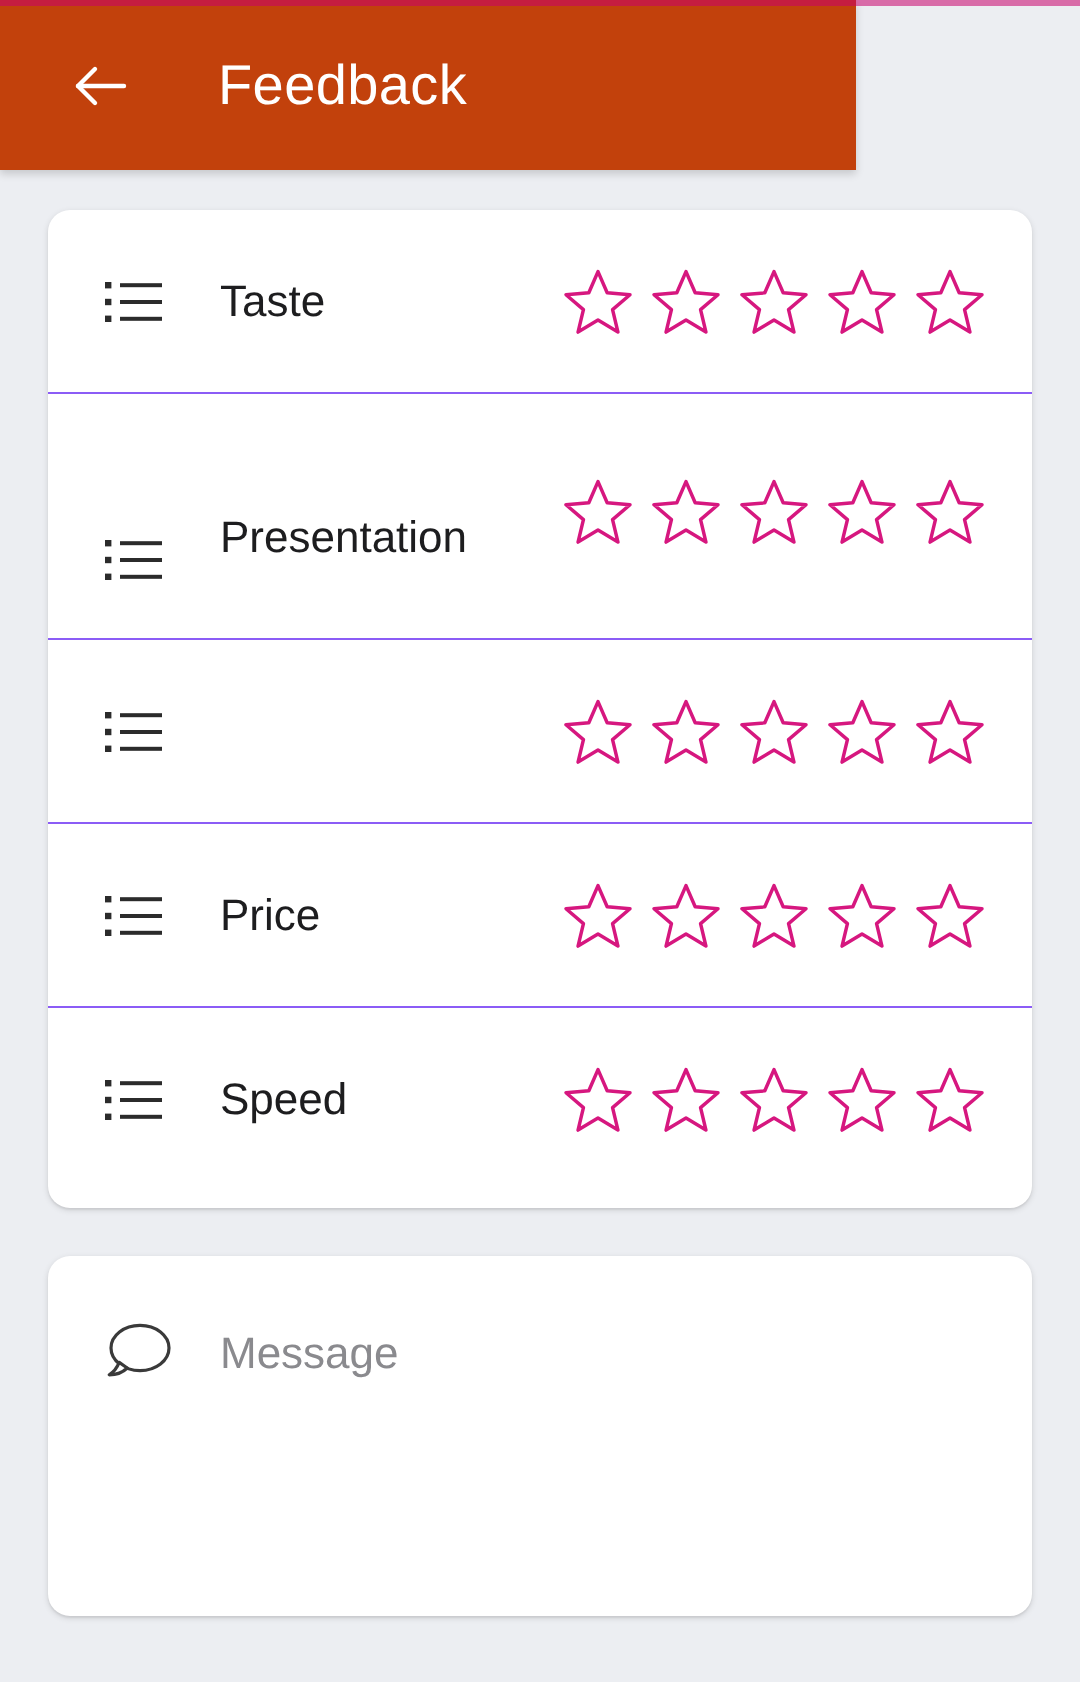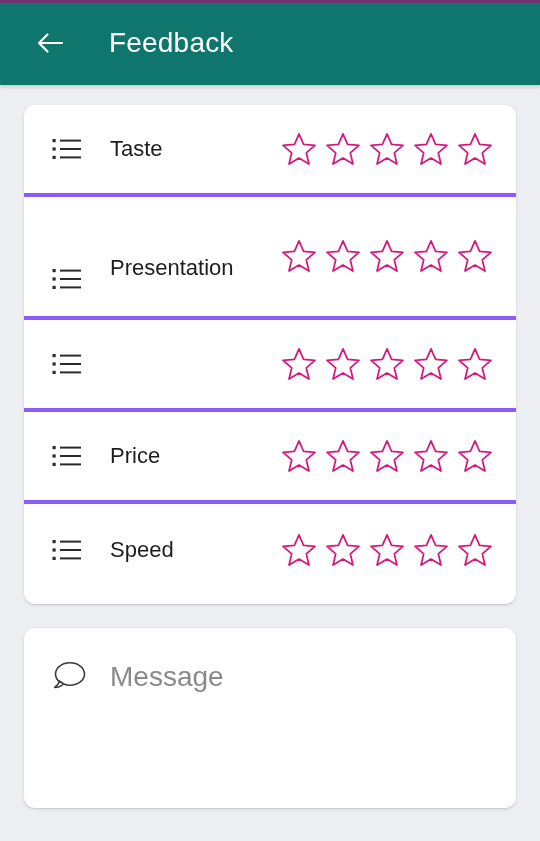--- a/index.html
+++ b/index.html
@@ -6,22 +6,22 @@
   html, body {
     width:540px; height:841px;
     background:#eceef2;
     font-family:"Liberation Sans", sans-serif;
     overflow:hidden;
   }
   .screen { position:relative; width:540px; height:841px; background:#eceef2; }
 
   
   .appbar {
-    position:absolute; left:0; top:0; width:540px; height:85px;
-    background:#0f766e;
+    position:absolute; left:0; top:0; width:428px; height:85px;
+    background:#c2410c;
     display:flex; align-items:center;
     box-shadow:0 2px 4px rgba(0,0,0,0.16);
     z-index:5;
   }
   .appbar-top-hairline{
     position:absolute; left:0; top:0; width:540px; height:3px;
     background:#c9006c; opacity:.55;
   }
   .back-btn {
     width:52px; height:52px; margin-left:24px;
@@ -42,21 +42,21 @@
     background:#ffffff; border-radius:11px;
     box-shadow:0 1px 3px rgba(0,0,0,0.13), 0 1px 1px rgba(0,0,0,0.06);
   }
   #ratings-card { top:105px; height:499px; overflow:hidden; }
   #message-card { top:628px; height:180px; }
 
   
   .rating-row {
     position:relative; width:100%;
     display:flex; align-items:center;
-    border-bottom:4px solid #8b5cf6;
+    border-bottom:1px solid #8b5cf6;
   }
   .rating-row:last-child { border-bottom:none; }
   .rating-row.h-std { height:92px; }
   .rating-row.h-tall { height:123px; align-items:center; }
 
   .row-icon {
     width:44px; min-width:44px; margin-left:28px;
     display:flex; align-items:center; justify-content:flex-start;
   }
   .h-tall .row-icon { margin-top:44px; }
@@ -74,21 +74,21 @@
   }
   .h-std .stars { top:50%; transform:translateY(-50%); }
   .h-tall .stars { top:40px; }
 
   .star { display:block; }
 
   
   .msg-inner { display:flex; align-items:flex-start; padding:32px 0 0 0; }
   .msg-icon { width:44px; min-width:44px; margin-left:28px; display:flex; justify-content:flex-start; }
   .msg-placeholder {
-    margin-left:14px; font-size:28px; color:#8a8a8e; font-weight:400;
+    margin-left:14px; font-size:22px; color:#8a8a8e; font-weight:400;
     font-family:"Liberation Sans", sans-serif; line-height:34px;
   }
   .msg-hit { position:absolute; inset:0; cursor:text; }
 </style>
 </head>
 <body>
 
 <div class="screen">
 
   <div class="appbar">

